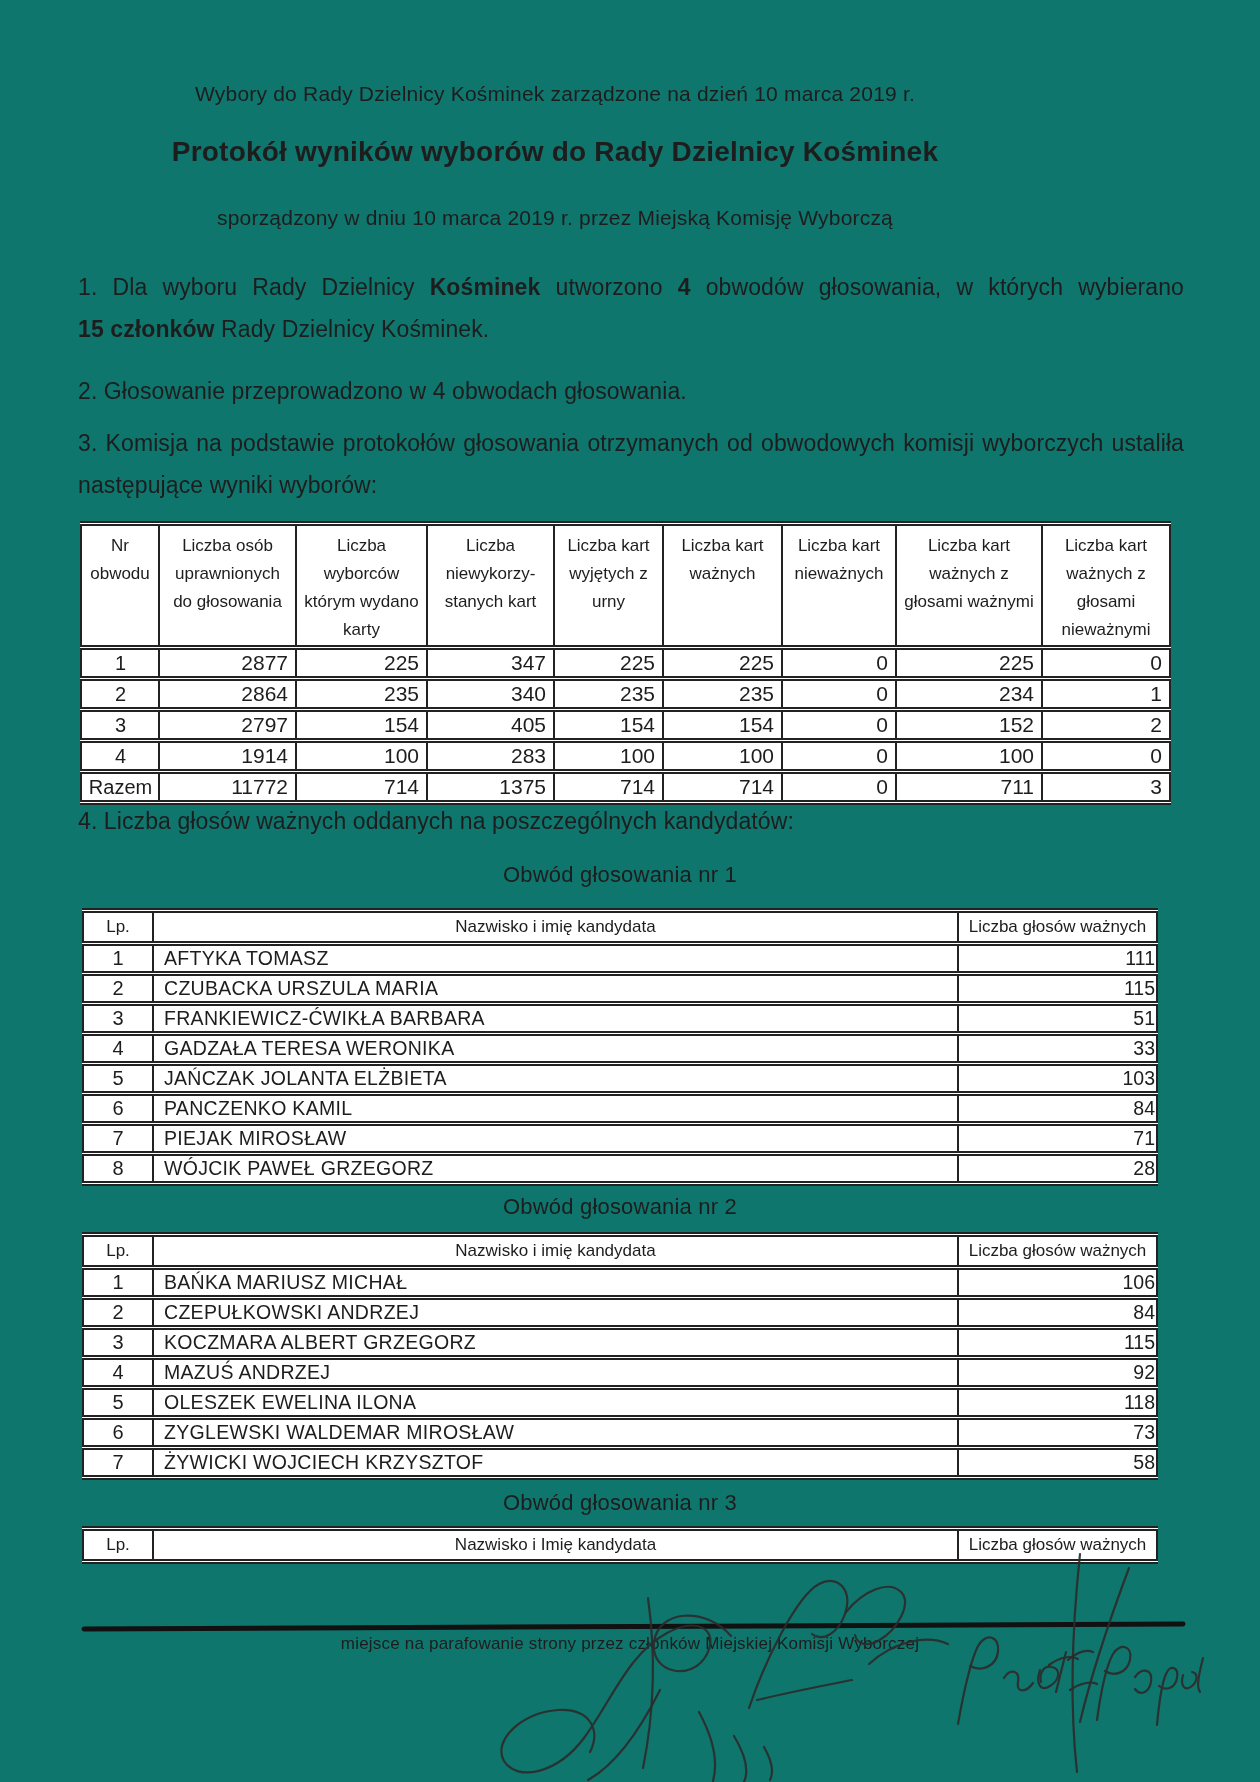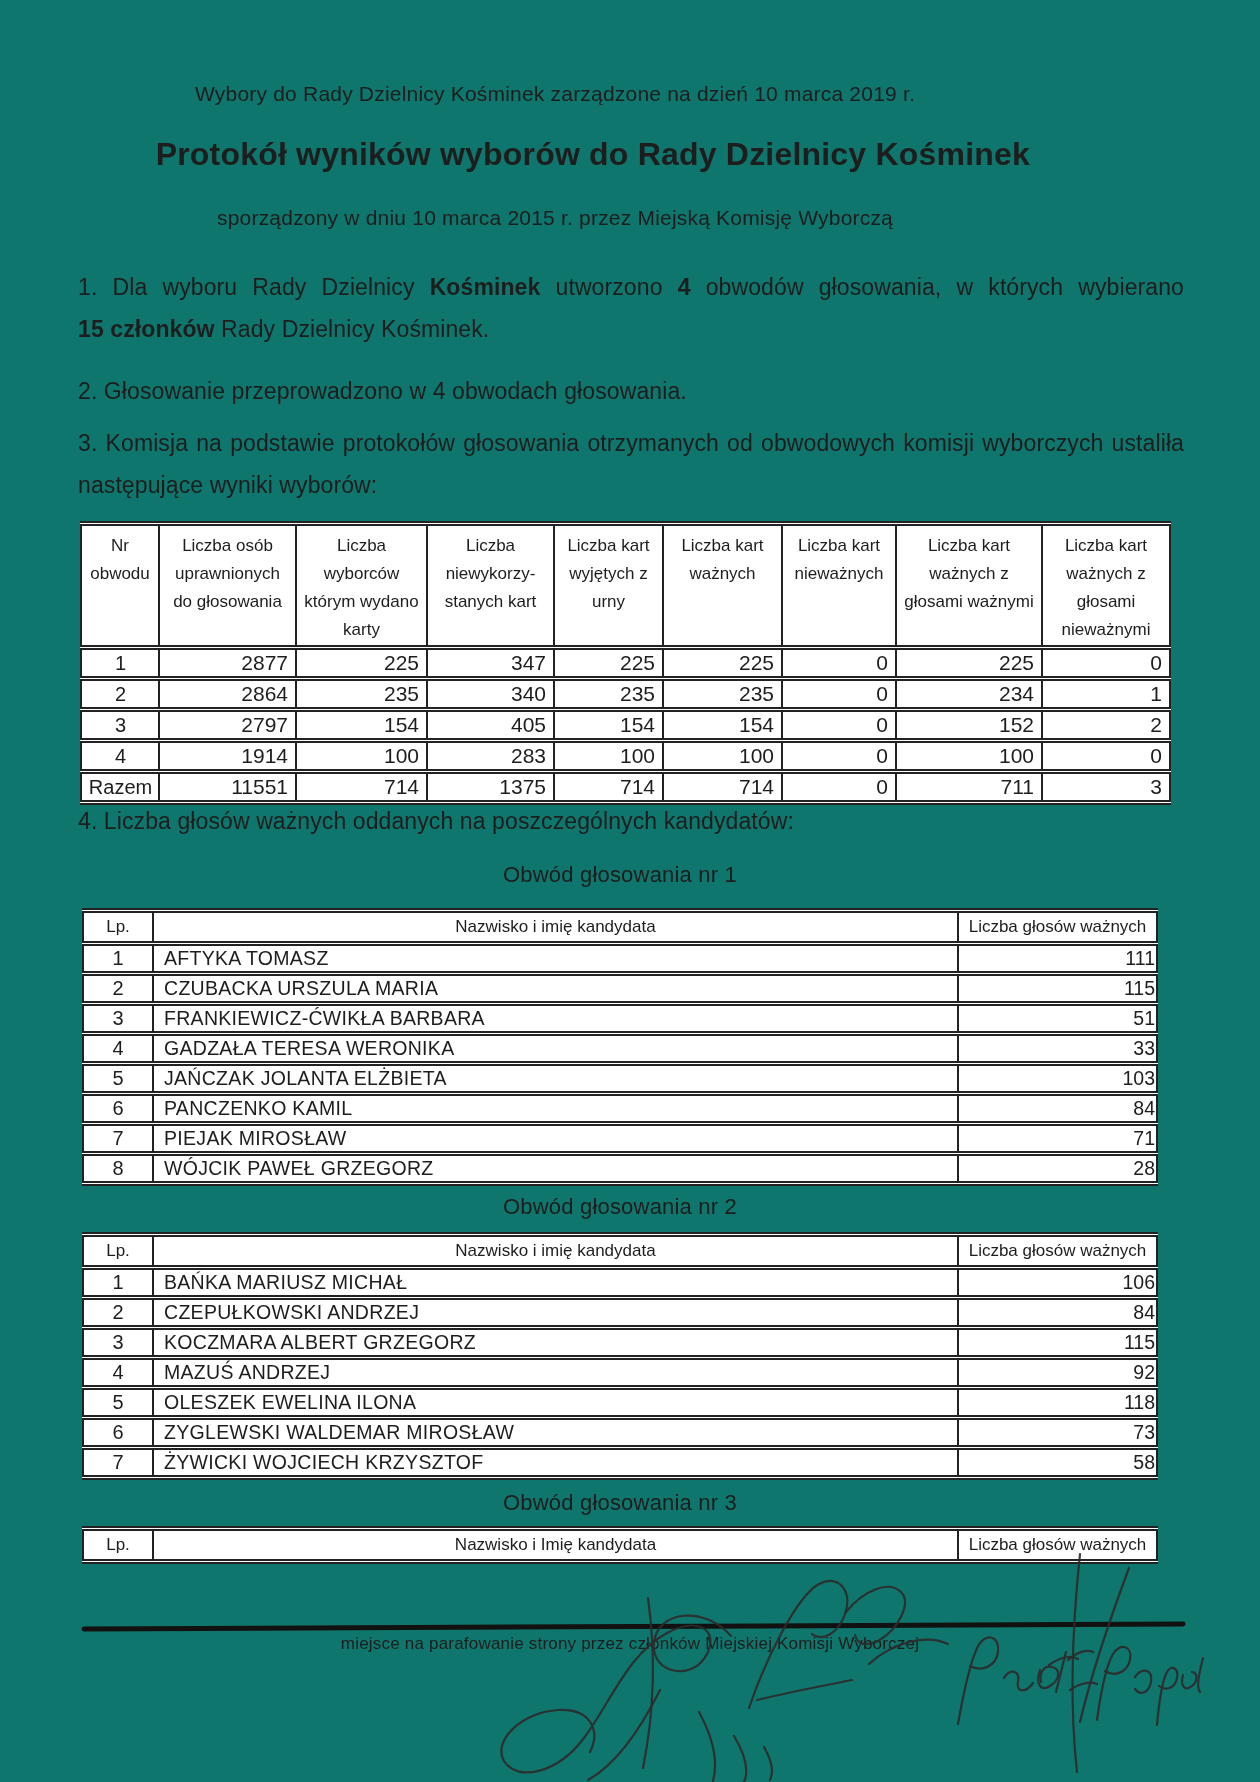--- a/index.html
+++ b/index.html
@@ -13,21 +13,21 @@
     overflow:hidden;
   }
   .abs{position:absolute;}
   
   .kicker{
     top:82px;left:80px;width:950px;
     text-align:center;font-size:21px;letter-spacing:.2px;
   }
   .doc-title{
     top:136px;left:80px;width:950px;
-    text-align:right;font-size:32px;font-weight:bold;letter-spacing:.2px;
+    text-align:center;font-size:28px;font-weight:bold;letter-spacing:.2px;
   }
   .doc-subtitle{
     top:206px;left:80px;width:950px;
     text-align:center;font-size:21px;letter-spacing:.2px;
   }
   
   .para{
     left:78px;width:1106px;
     font-size:23px;line-height:42px;
     text-align:justify;letter-spacing:.1px;
@@ -90,21 +90,21 @@
   .sig-svg path{fill:none;stroke:#2b2b2b;stroke-width:2.2;stroke-linecap:round;opacity:.92;}
   .sig-svg .rule{stroke:#111;stroke-width:5;opacity:1;}
 </style>
 </head>
 <body>
 
 <div class="page">
 
   <div class="abs kicker">Wybory do Rady Dzielnicy Kośminek zarządzone na dzień 10 marca 2019 r.</div>
   <div class="abs doc-title">Protokół wyników wyborów do Rady Dzielnicy Kośminek</div>
-  <div class="abs doc-subtitle">sporządzony w dniu 10 marca 2015 r. przez Miejską Komisję Wyborczą</div>
+  <div class="abs doc-subtitle">sporządzony w dniu 10 marca 2019 r. przez Miejską Komisję Wyborczą</div>
 
   <div class="abs para p1"><span>1. Dla wyboru Rady Dzielnicy </span><b>Kośminek</b><span> utworzono </span><b>4</b><span> obwodów głosowania, w których wybierano </span><b class="nowrap">15 członków</b><span> Rady Dzielnicy Kośminek.</span></div>
 
   <div class="abs para p2">2. Głosowanie przeprowadzono w 4 obwodach głosowania.</div>
   <div class="abs para p3">3. Komisja na podstawie protokołów głosowania otrzymanych od obwodowych komisji wyborczych ustaliła następujące wyniki wyborów:</div>
 
   <table class="abs ruled sumtable">
     <colgroup>
       <col style="width:78px">
         <col style="width:137px">
@@ -186,21 +186,21 @@
         <td>100</td>
         <td>283</td>
         <td>100</td>
         <td>100</td>
         <td>0</td>
         <td>100</td>
         <td>0</td>
       </tr>
       <tr>
         <td class="ctr">Razem</td>
-        <td>11551</td>
+        <td>11772</td>
         <td>714</td>
         <td>1375</td>
         <td>714</td>
         <td>714</td>
         <td>0</td>
         <td>711</td>
         <td>3</td>
       </tr>
     </tbody>
   </table>

